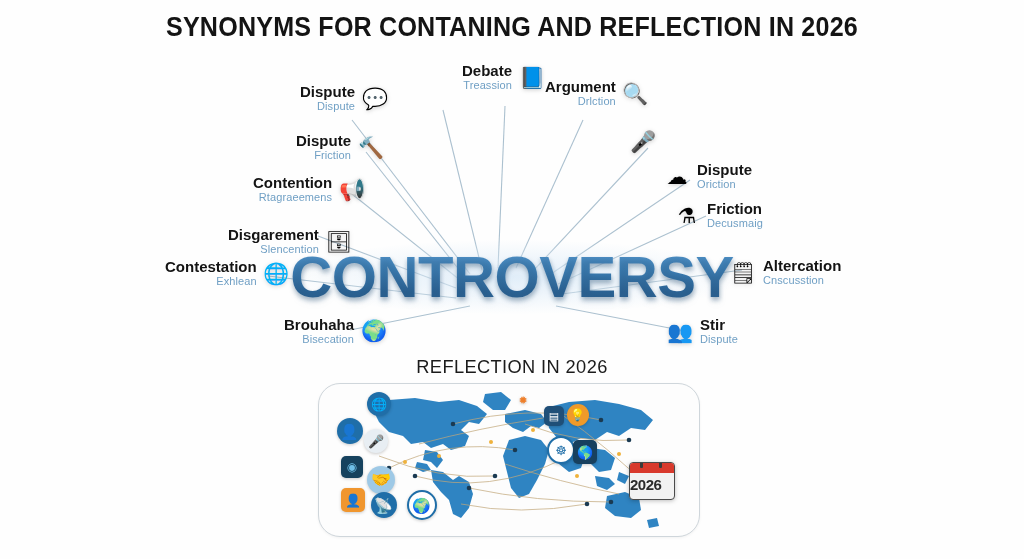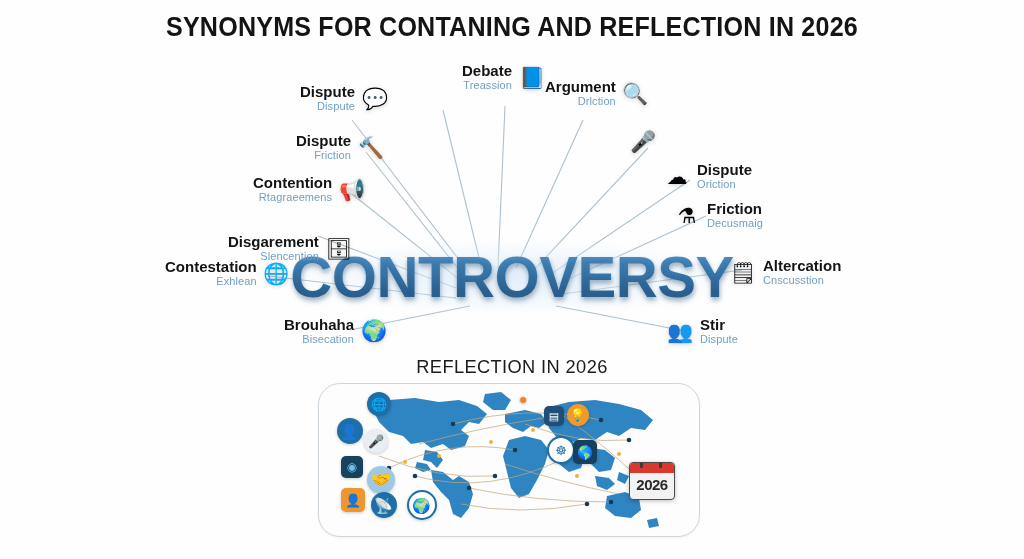--- a/index.html
+++ b/index.html
@@ -86,21 +86,21 @@
       filter:drop-shadow(0 1px 1.5px rgba(0,0,0,.2));}
   .mi.sq{border-radius:5px;}
   #cal{
     position:absolute;left:310px;top:78px;width:44px;height:36px;
     border-radius:4px;background:#f2f2f2;border:1.6px solid #4a4a4a;
     overflow:hidden;
     filter:drop-shadow(0 1px 2px rgba(0,0,0,.25));
   }
   #cal .top{height:10px;background:#d8392c;}
   #cal .yr{
-    text-align:center;font-size:15px;font-weight:700;color:#2b2b2b;
+    text-align:left;font-size:15px;font-weight:700;color:#2b2b2b;
     line-height:24px;font-family:"Liberation Sans", sans-serif;
     letter-spacing:-.5px;
   }
   #cal .peg{position:absolute;top:-3px;width:3px;height:8px;background:#3a3a3a;border-radius:1px;}
 </style>
 </head>
 <body>
 
 <div id="stage">
 
@@ -190,21 +190,21 @@
           </div>
           <div class="ic">🌍</div>
         </div>
         <div class="node l" style="left: 165px; top: 210px;">
           <div class="txt">
             <div class="title">Contestation</div>
             <div class="sub">Exhlean</div>
           </div>
           <div class="ic">🌐</div>
         </div>
-        <div class="node l" style="left: 228px; top: 185px;">
+        <div class="node l" style="left: 228px; top: 178px;">
           <div class="txt">
             <div class="title">Disgarement</div>
             <div class="sub">Slencention</div>
           </div>
           <div class="ic">🗄</div>
         </div>
         <div class="node l" style="left: 253px; top: 126px; align-items: center;">
           <div class="txt">
             <div class="title">Contention</div>
             <div class="sub">Rtagraeemens</div>

